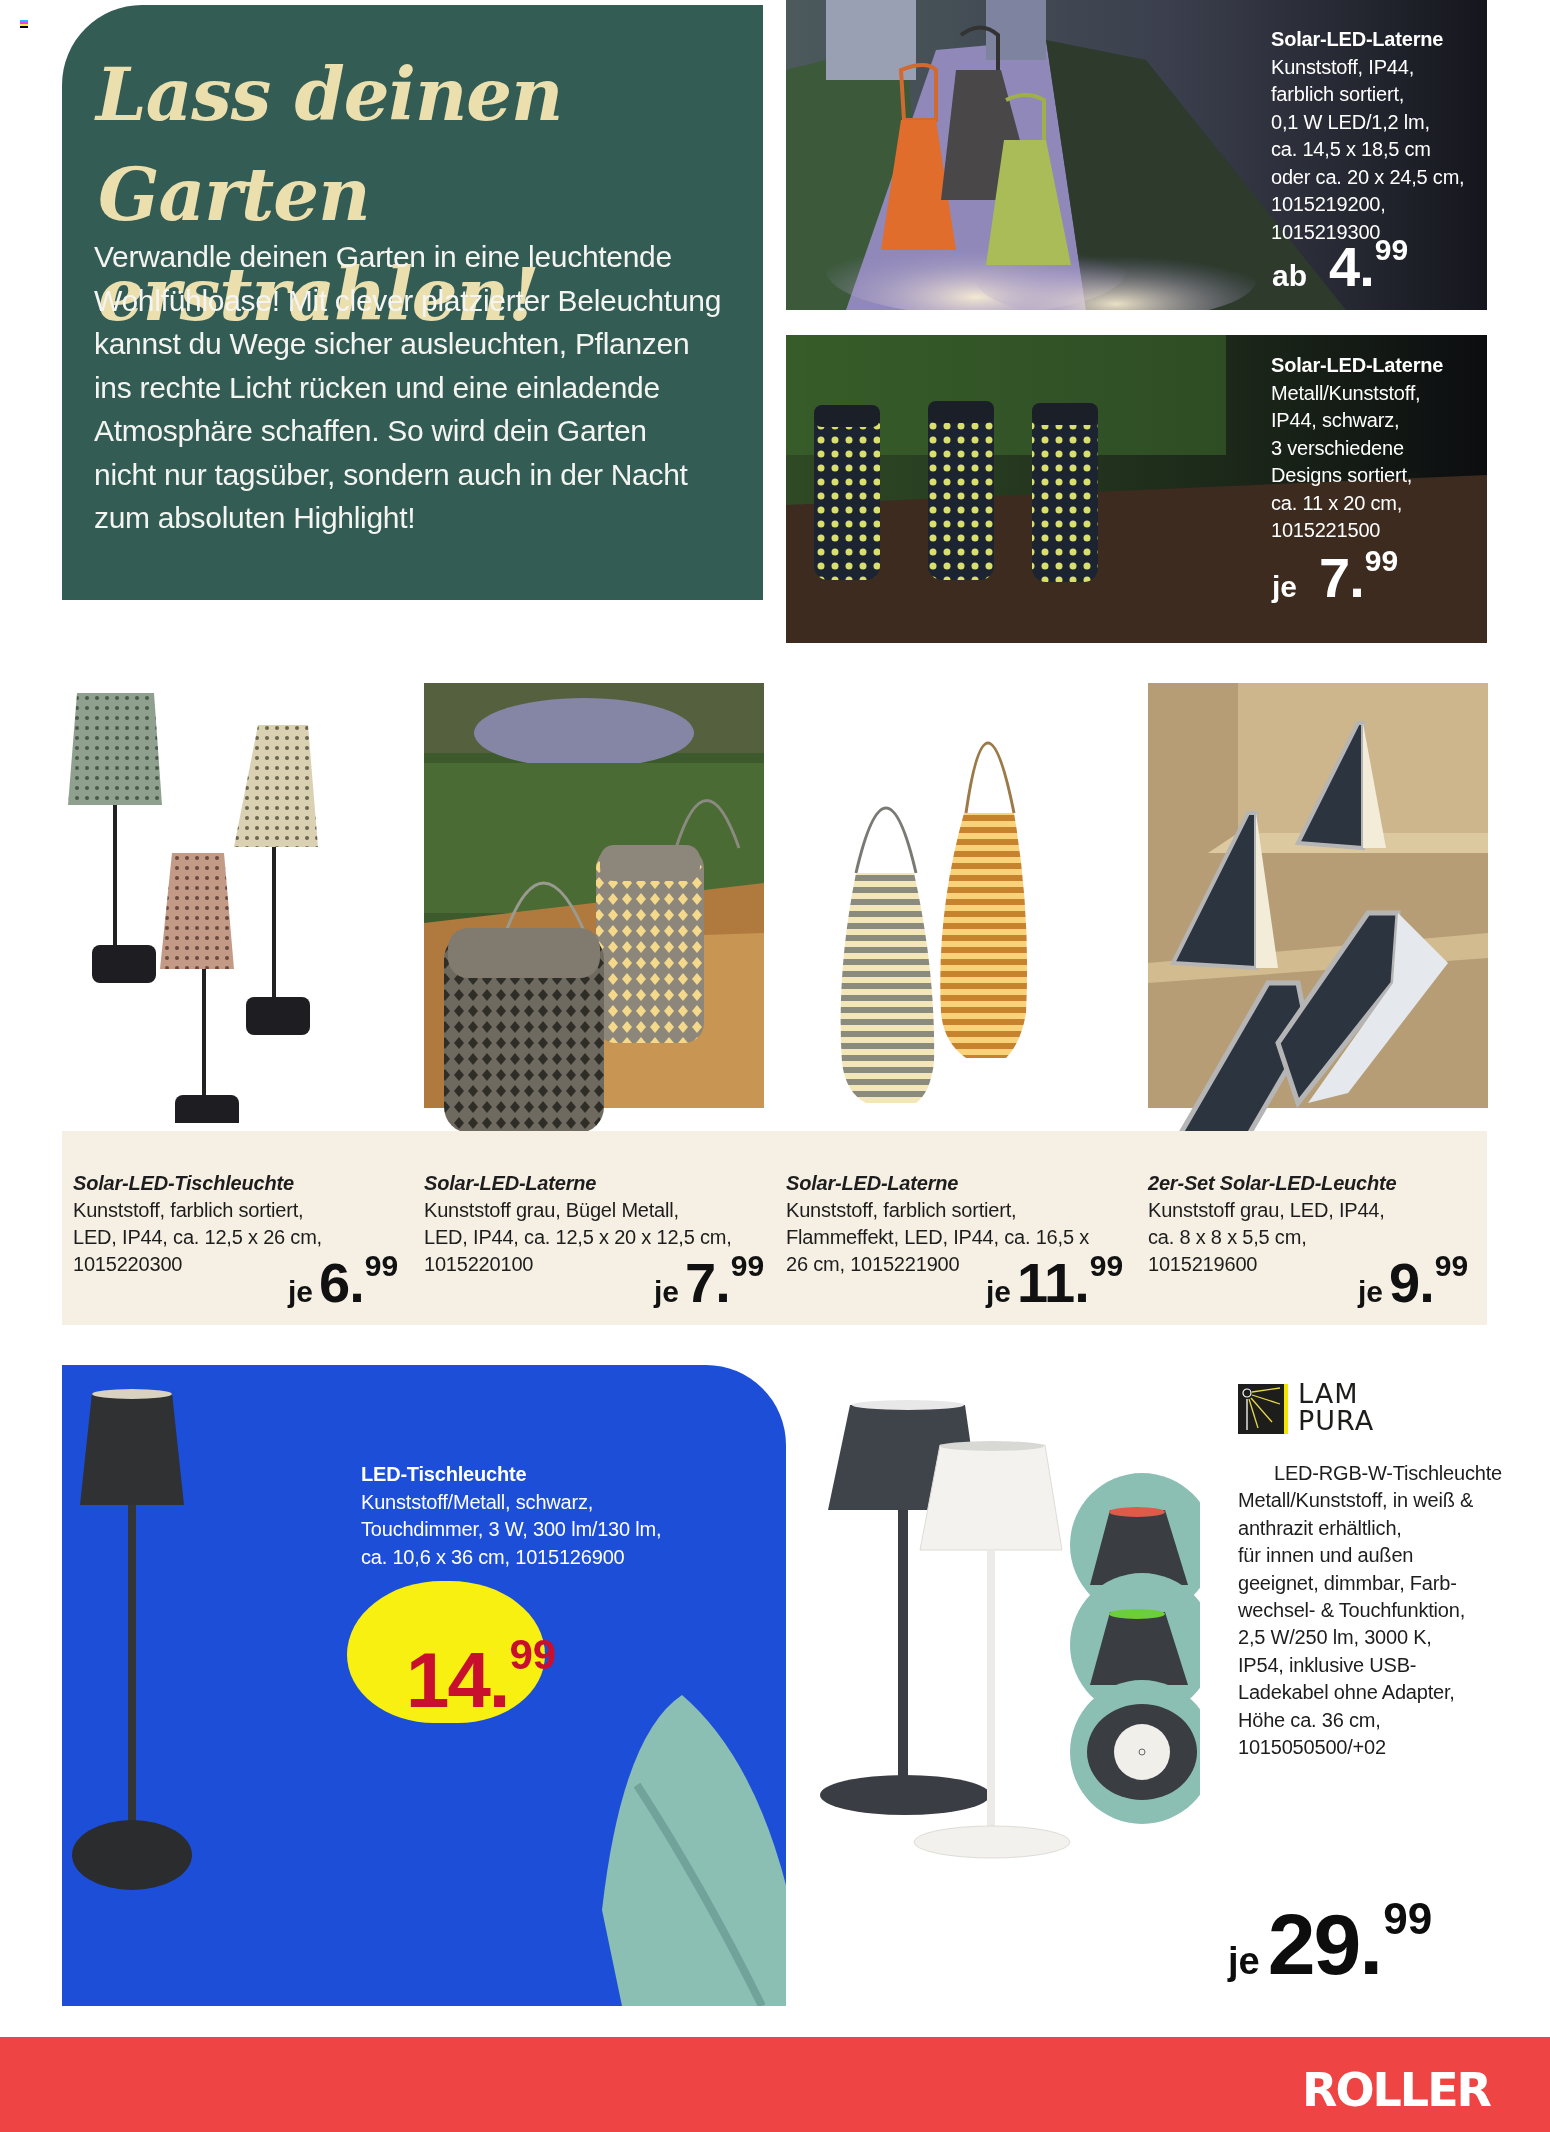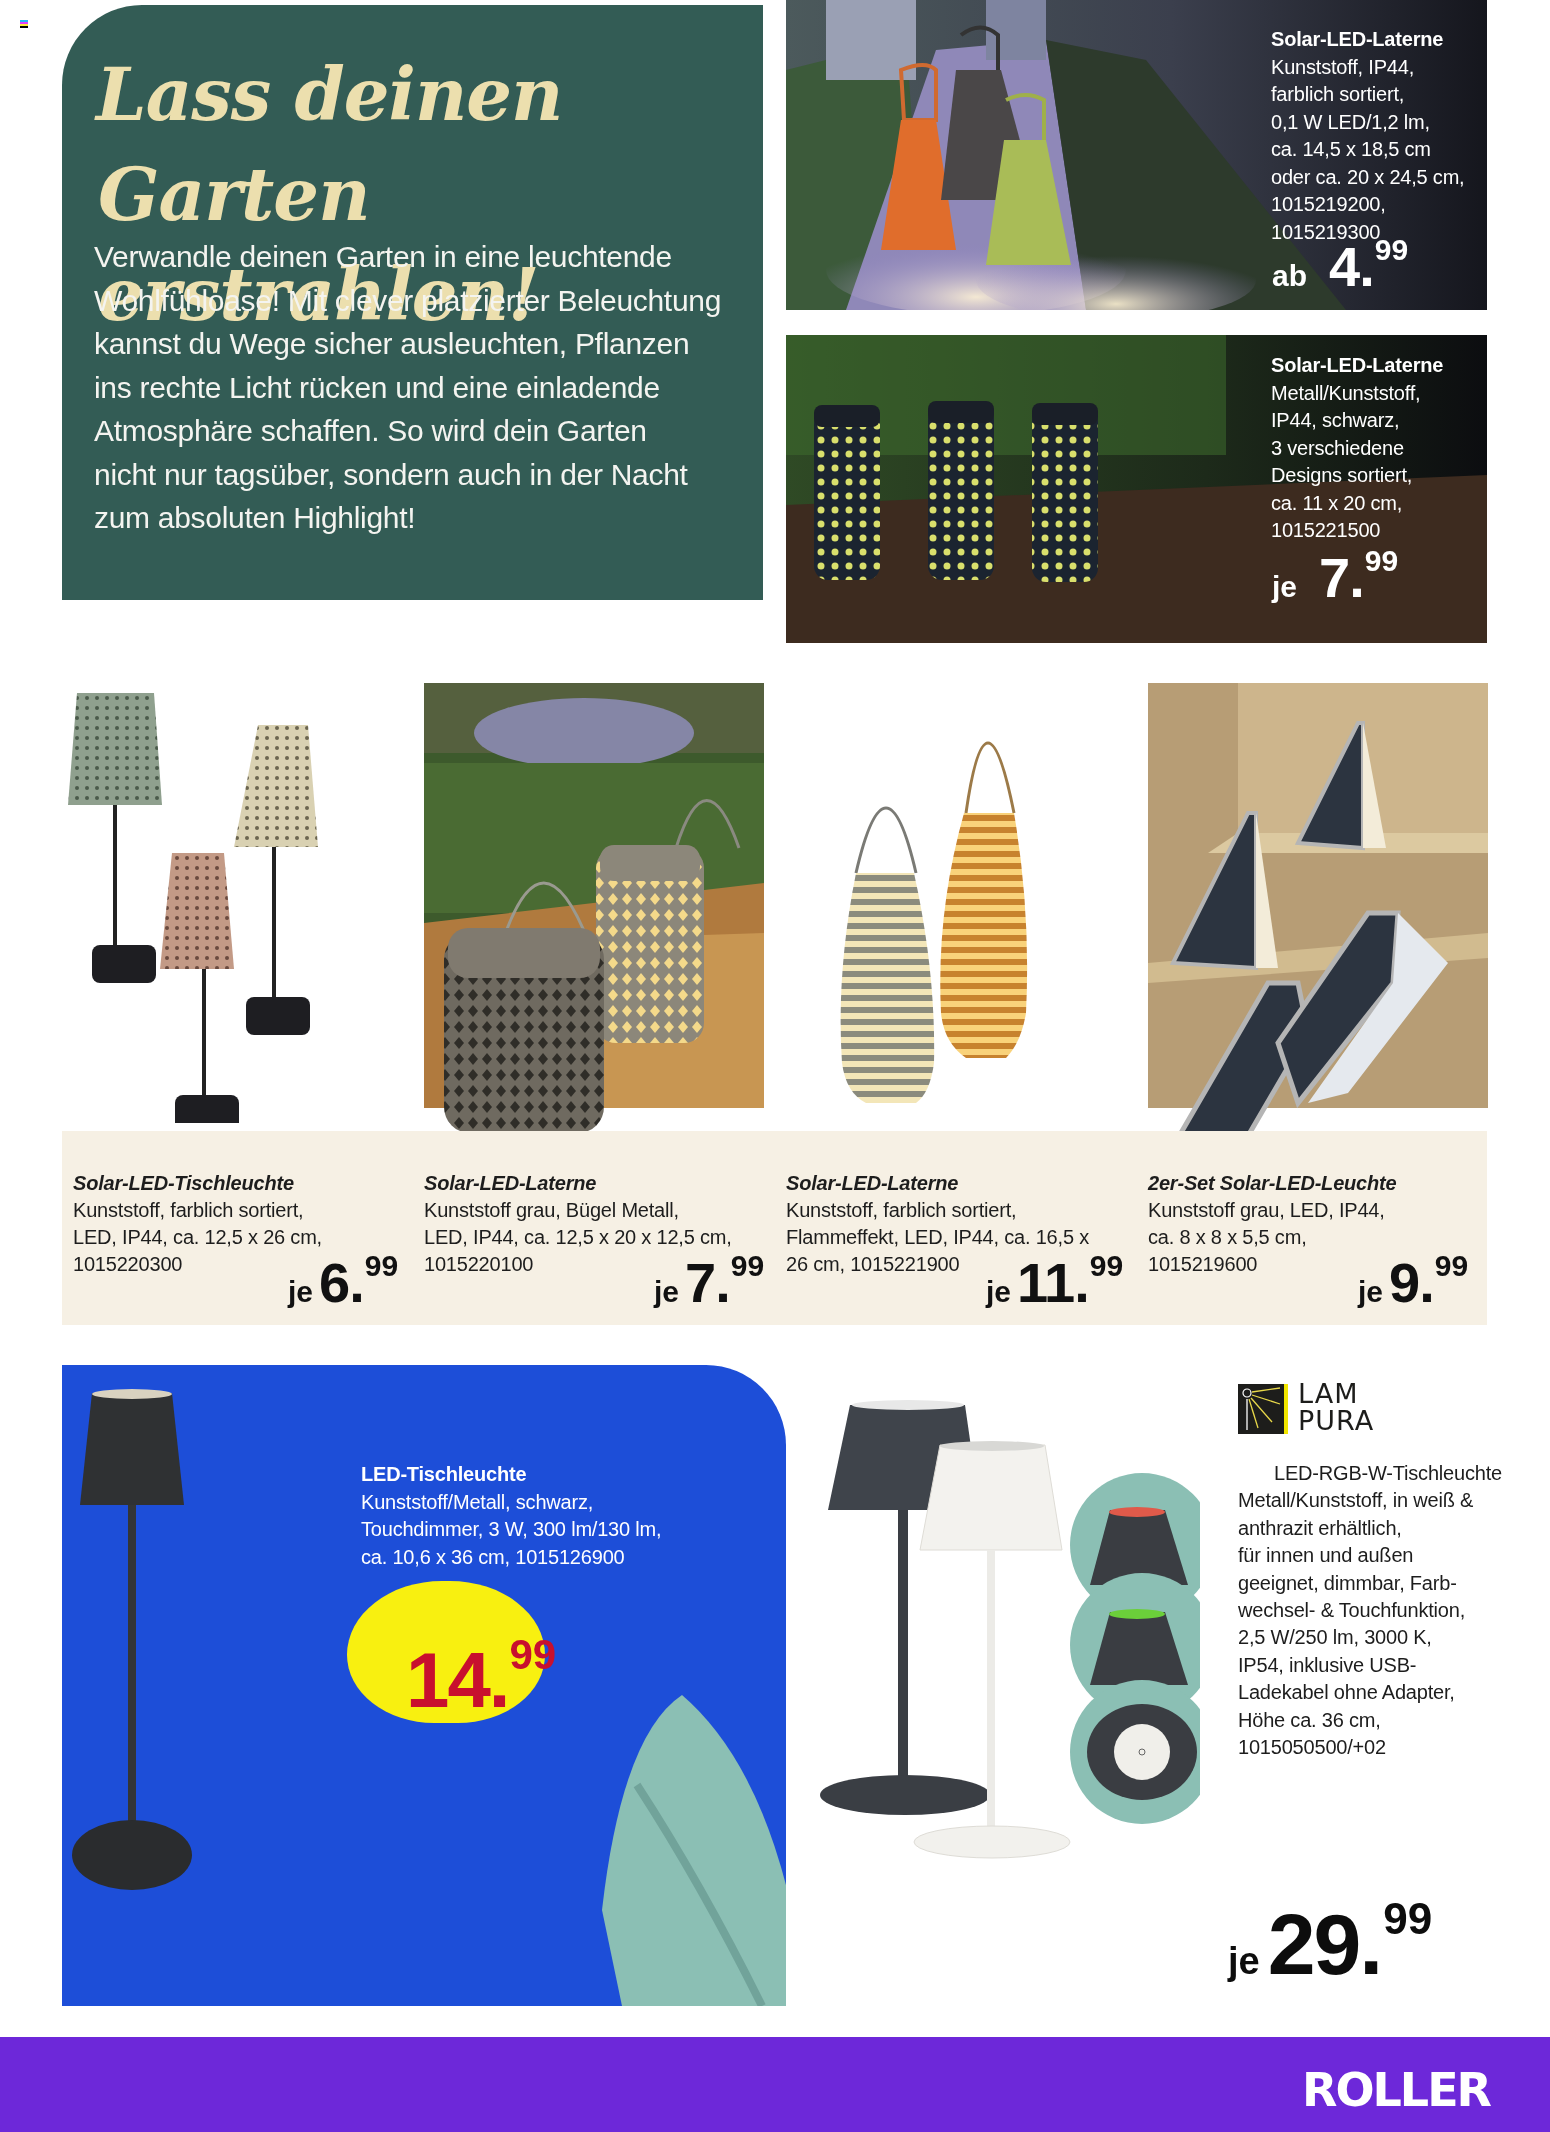--- a/index.html
+++ b/index.html
@@ -50,21 +50,21 @@
   
   .lampura { left: 1238px; top: 1382px; }
   .lampura-text { left: 1238px; top: 1460px; width: 300px; font-size: 20px; line-height: 27.4px; color: #1d1d1d; letter-spacing: -0.2px; }
   .lampura-text .pname { font-weight: 400; text-align: center; }
   .big-price { left: 1228px; top: 1895px; color: #0d0d0d; font-weight: 700; white-space: nowrap; }
   .big-price .pre { font-size: 38px; margin-right: 8px; }
   .big-price .main { font-size: 86px; letter-spacing: -2px; }
   .big-price .cents { font-size: 44px; position: relative; top: -40px; margin-left: 2px; }
 
   
-  .footer { left: 0; top: 2037px; width: 1550px; height: 95px; background: #6d28d9; text-align: right; }
+  .footer { left: 0; top: 2037px; width: 1550px; height: 95px; background: #ef4444; text-align: right; }
   .roller { position: absolute; right: 60px; top: 26px; color: #ffffff; font-weight: 900; font-size: 46px; letter-spacing: -2px;
     font-family: "DejaVu Sans", sans-serif; }
 </style>
 </head>
 <body>
 
 <div class="abs cmyk">
   <i style="background:#29b6f6"></i>
     <i style="background:#e040fb"></i>
     <i style="background:#ffeb3b"></i>

